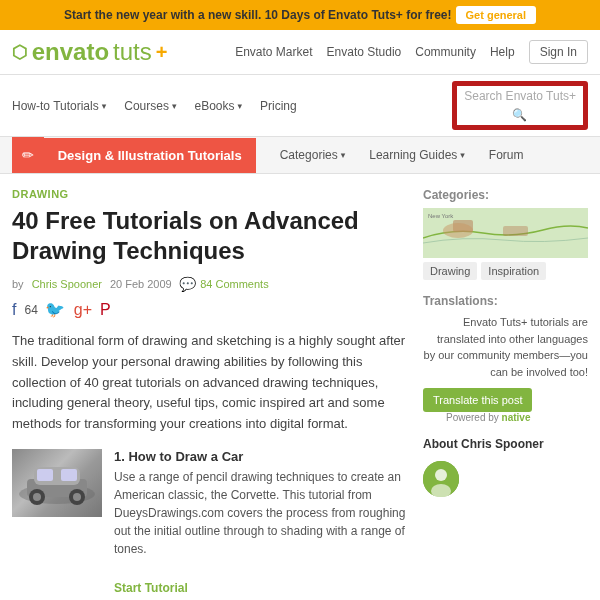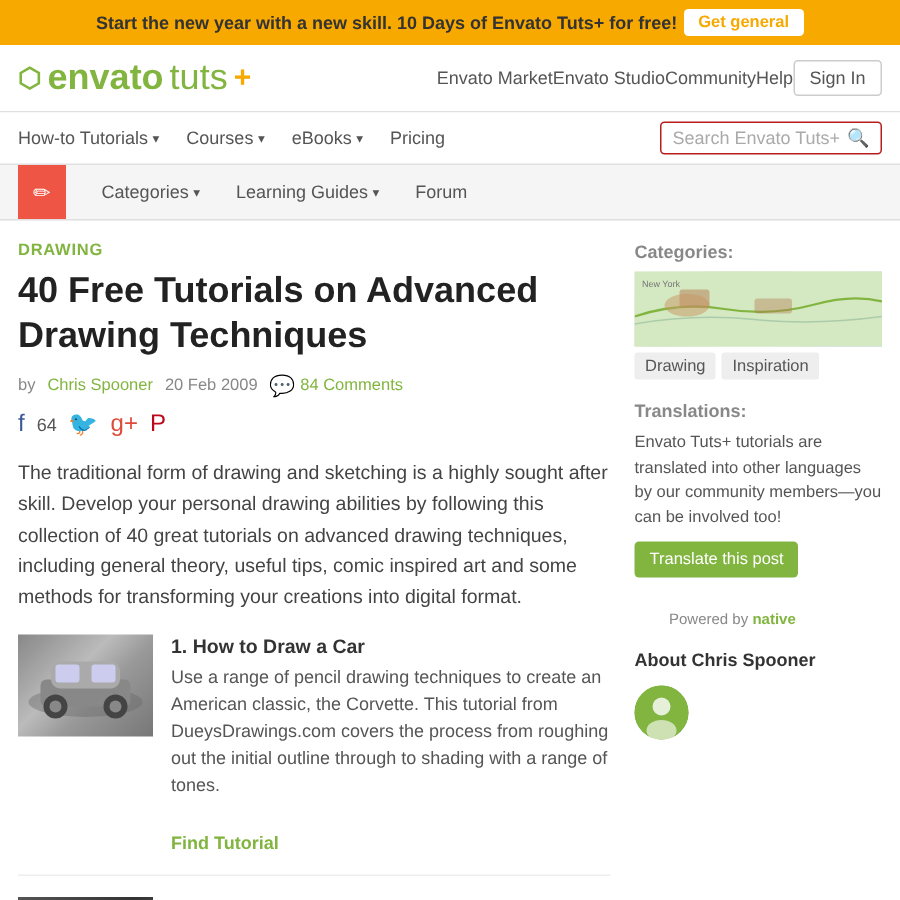--- a/index.html
+++ b/index.html
@@ -34,21 +34,21 @@
       border-bottom: 1px solid #e0e0e0;
       padding: 8px 12px;
       display: flex;
       align-items: center;
       justify-content: space-between;
     }
     .logo { display: flex; align-items: center; gap: 4px; }
     .logo-envato { color: #82b540; font-size: 24px; font-weight: bold; }
     .logo-tuts { color: #82b540; font-size: 24px; }
     .logo-plus { color: #f7a900; font-size: 20px; font-weight: bold; }
-    .header-nav { display: flex; align-items: center; font-size: 12px; color: #555; }
+    .header-nav { display: flex; align-items: center; gap: 14px; font-size: 12px; color: #555; }
     .header-nav span { cursor: pointer; }
     .free-preview-btn {
       background: #82b540;
       color: #fff;
       border: none;
       padding: 5px 12px;
       border-radius: 3px;
       font-size: 12px;
       cursor: pointer;
     }
@@ -71,26 +71,27 @@
       align-items: center;
       gap: 18px;
       font-size: 12px;
       color: #555;
     }
     .sub-nav span { cursor: pointer; display: flex; align-items: center; gap: 3px; }
     .search-box {
       margin-left: auto;
       display: flex;
       align-items: center;
-      border: 1px solid #b91c1c;
+      border: 5px solid #b91c1c;
       border-radius: 3px;
       padding: 3px 7px;
       gap: 5px;
       font-size: 12px;
       color: #aaa;
+      flex-direction: column;
     }
 
     
     .section-nav {
       background: #f5f5f5;
       border-bottom: 1px solid #e0e0e0;
       padding: 0 12px;
       display: flex;
       align-items: center;
       gap: 0;
@@ -248,20 +249,21 @@
       font-size: 11px;
       padding: 3px 7px;
       border-radius: 2px;
       cursor: pointer;
     }
     .sidebar-translation-text {
       font-size: 11px;
       color: #555;
       line-height: 1.5;
       margin-bottom: 8px;
+      text-align: right;
     }
     .translate-btn {
       background: #82b540;
       color: #fff;
       border: none;
       padding: 6px 10px;
       border-radius: 3px;
       font-size: 11px;
       cursor: pointer;
       margin-right: 4px;
@@ -348,20 +350,21 @@
   <div class="search-box">
     <span>Search Envato Tuts+</span>
     <span>🔍</span>
   </div>
 </div>
 
 <div class="section-nav">
   <div class="section-nav-logo">
     <span>✏</span>
   </div>
+  <button class="section-title-btn">Design &amp; Illustration Tutorials</button>
   <div class="section-nav-items">
     <span class="section-nav-item">
       <span>Categories</span>
       <span class="chevron">▾</span>
     </span>
     <span class="section-nav-item">
       <span>Learning Guides</span>
       <span class="chevron">▾</span>
     </span>
     <span class="section-nav-item">Forum</span>
@@ -405,21 +408,21 @@
           <rect x="49" y="20" width="16" height="12" rx="2" fill="#cce"></rect>
           <circle cx="25" cy="48" r="8" fill="#444"></circle>
           <circle cx="25" cy="48" r="4" fill="#888"></circle>
           <circle cx="65" cy="48" r="8" fill="#444"></circle>
           <circle cx="65" cy="48" r="4" fill="#888"></circle>
         </svg>
       </div>
       <div class="tutorial-body">
         <div class="tutorial-number">1. How to Draw a Car</div>
         <div class="tutorial-desc">Use a range of pencil drawing techniques to create an American classic, the Corvette. This tutorial from DueysDrawings.com covers the process from roughing out the initial outline through to shading with a range of tones.</div>
-        <a class="visit-link">Find Tutorial</a>
+        <a class="visit-link">Start Tutorial</a>
       </div>
     </div>
 
     <div class="tutorial-item">
       <div class="tutorial-thumb tutorial-thumb-hair">
         <svg width="90" height="68" viewBox="0 0 90 68">
           <path d="M10 10 Q20 40 15 68" stroke="#666" stroke-width="2" fill="none"></path>
           <path d="M20 5 Q35 35 28 68" stroke="#777" stroke-width="2" fill="none"></path>
           <path d="M32 3 Q45 30 40 68" stroke="#888" stroke-width="2" fill="none"></path>
           <path d="M44 5 Q55 28 50 68" stroke="#777" stroke-width="2" fill="none"></path>
@@ -451,21 +454,21 @@
       </div>
       <div class="category-tags">
         <span class="category-tag">Drawing</span>
         <span class="category-tag">Inspiration</span>
       </div>
     </div>
 
     <div class="sidebar-section">
       <div class="sidebar-label">Translations:</div>
       <div class="sidebar-translation-text">Envato Tuts+ tutorials are translated into other languages by our community members—you can be involved too!</div>
-      <div style="display:flex;align-items:center;gap:23px;flex-wrap:wrap;">
+      <div style="display:flex;align-items:center;gap:0;flex-wrap:wrap;">
         <button class="translate-btn">Translate this post</button>
         <span class="native-badge">
           <span>Powered by</span>
           <span style="color:#82b540;font-weight:bold;">native</span>
         </span>
       </div>
     </div>
 
     <div class="sidebar-section">
       <div class="about-label">About Chris Spooner</div>

